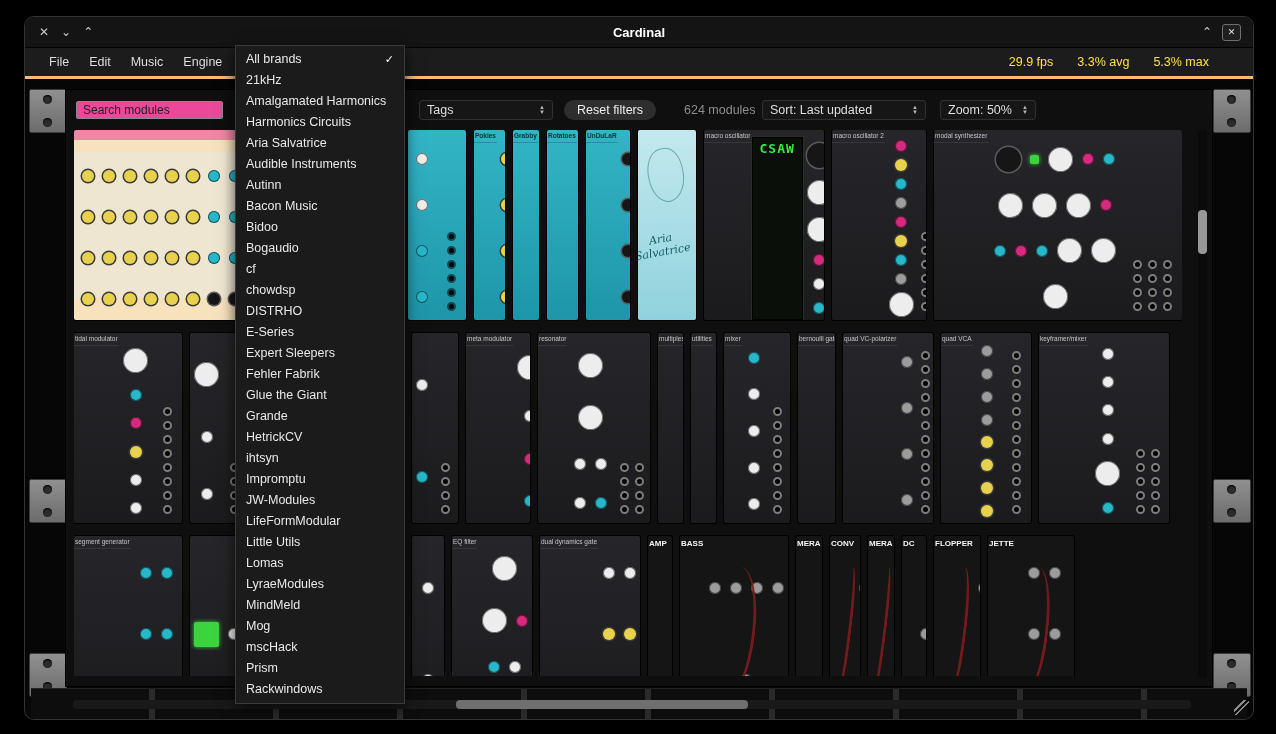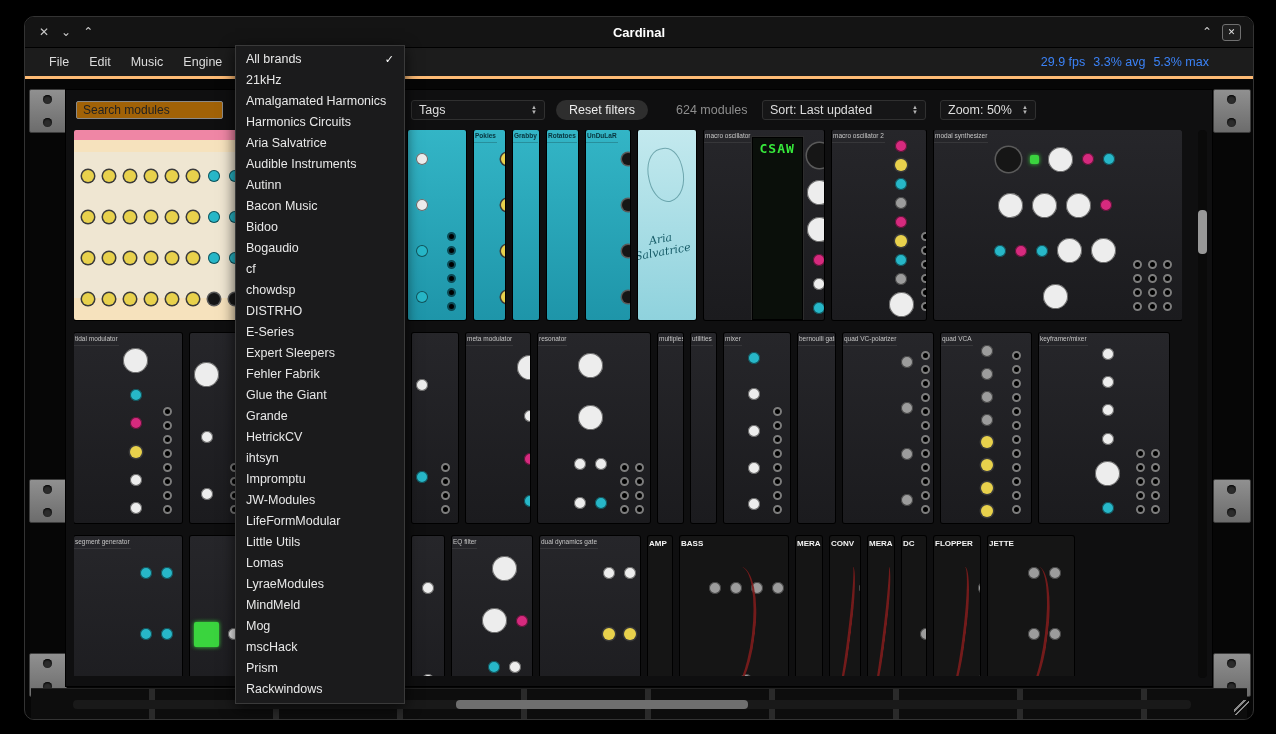--- a/index.html
+++ b/index.html
@@ -12,36 +12,36 @@
   .tb-left{display:flex;gap:12px;padding-left:14px;color:#c9c9c9;font-size:12px;}
   .tb-left span{cursor:default;}
   .tb-title{position:absolute;left:0;right:0;text-align:center;color:#fff;font-weight:bold;font-size:13px;}
   .tb-right{margin-left:auto;display:flex;align-items:center;gap:10px;padding-right:12px;color:#c9c9c9;font-size:12px;}
   .xbox{border:1px solid #707070;background:#1f1f1f;width:17px;height:15px;display:flex;align-items:center;
     justify-content:center;border-radius:3px;font-size:9px;color:#e5e5e5;}
   
   .menubar{height:28px;background:#1c1c1c;display:flex;align-items:center;padding:0 44px 0 14px;
     border-bottom:3px solid #fdba74;}
   .menubar .mitem{padding:3px 10px;color:#dcdcdc;font-size:12.5px;border-radius:3px;}
-  .stats{margin-left:auto;display:flex;gap:8px;color:#3b82f6;font-size:12.5px;}
+  .stats{margin-left:auto;display:flex;gap:24px;color:#fde047;font-size:12.5px;}
   
   .browser{position:absolute;left:40px;top:72px;width:1148px;height:598px;background:#0f0f10;
     border:1px solid #000;box-sizing:border-box;}
   .toolbar{display:flex;align-items:center;padding:8px 176px 0 10px;height:24px;}
-  .search{width:147px;height:18px;background:#a16207;border:1px solid #8a8a8a;border-radius:2px;
+  .search{width:147px;height:18px;background:#ec4899;border:1px solid #8a8a8a;border-radius:2px;
     font-size:12px;color:#161616;padding:0 6px;box-sizing:border-box;outline:none;}
   .search::placeholder{color:#222;opacity:1;}
   .tspacer{width:188px;flex:none;}
   .select{background:#161617;border:1px solid #303030;border-radius:3px;color:#dedede;font-size:12.5px;
     height:20px;display:flex;align-items:center;justify-content:space-between;padding:0 7px;box-sizing:border-box;flex:none;}
   .sel-arrows{display:flex;flex-direction:column;line-height:5px;font-size:6px;color:#b5b5b5;margin-left:8px;}
   .btn{background:#2e2e2e;border-radius:10px;color:#ececec;font-size:12.5px;height:20px;display:flex;
     align-items:center;padding:0 13px;flex:none;}
   .mcount{color:#8d8d8d;font-size:12.5px;margin-left:28px;flex:none;}
-  .w-tags{width:134px;margin-left:0;}
+  .w-tags{width:134px;margin-left:8px;}
   .w-sort{width:164px;margin-left:auto;}
   .w-zoom{width:96px;margin-left:14px;}
   .btn{margin-left:11px;}
   
   .grid{position:absolute;left:8px;top:40px;width:1108px;height:546px;overflow:hidden;}
   .mrow{display:flex;gap:8px;height:190px;margin-bottom:13px;align-items:stretch;}
   .module{flex:none;height:100%;position:relative;display:flex;flex-direction:row;overflow:hidden;
     border-radius:2px;background:#1d1d20;box-shadow:0 0 0 1px #000;}
   .mtitle{flex:none;height:12px;line-height:12px;font-size:6.5px;text-align:center;color:#c6c6c6;
     border-bottom:1px solid rgba(255,255,255,.08);white-space:nowrap;overflow:hidden;padding:0 1px;}

